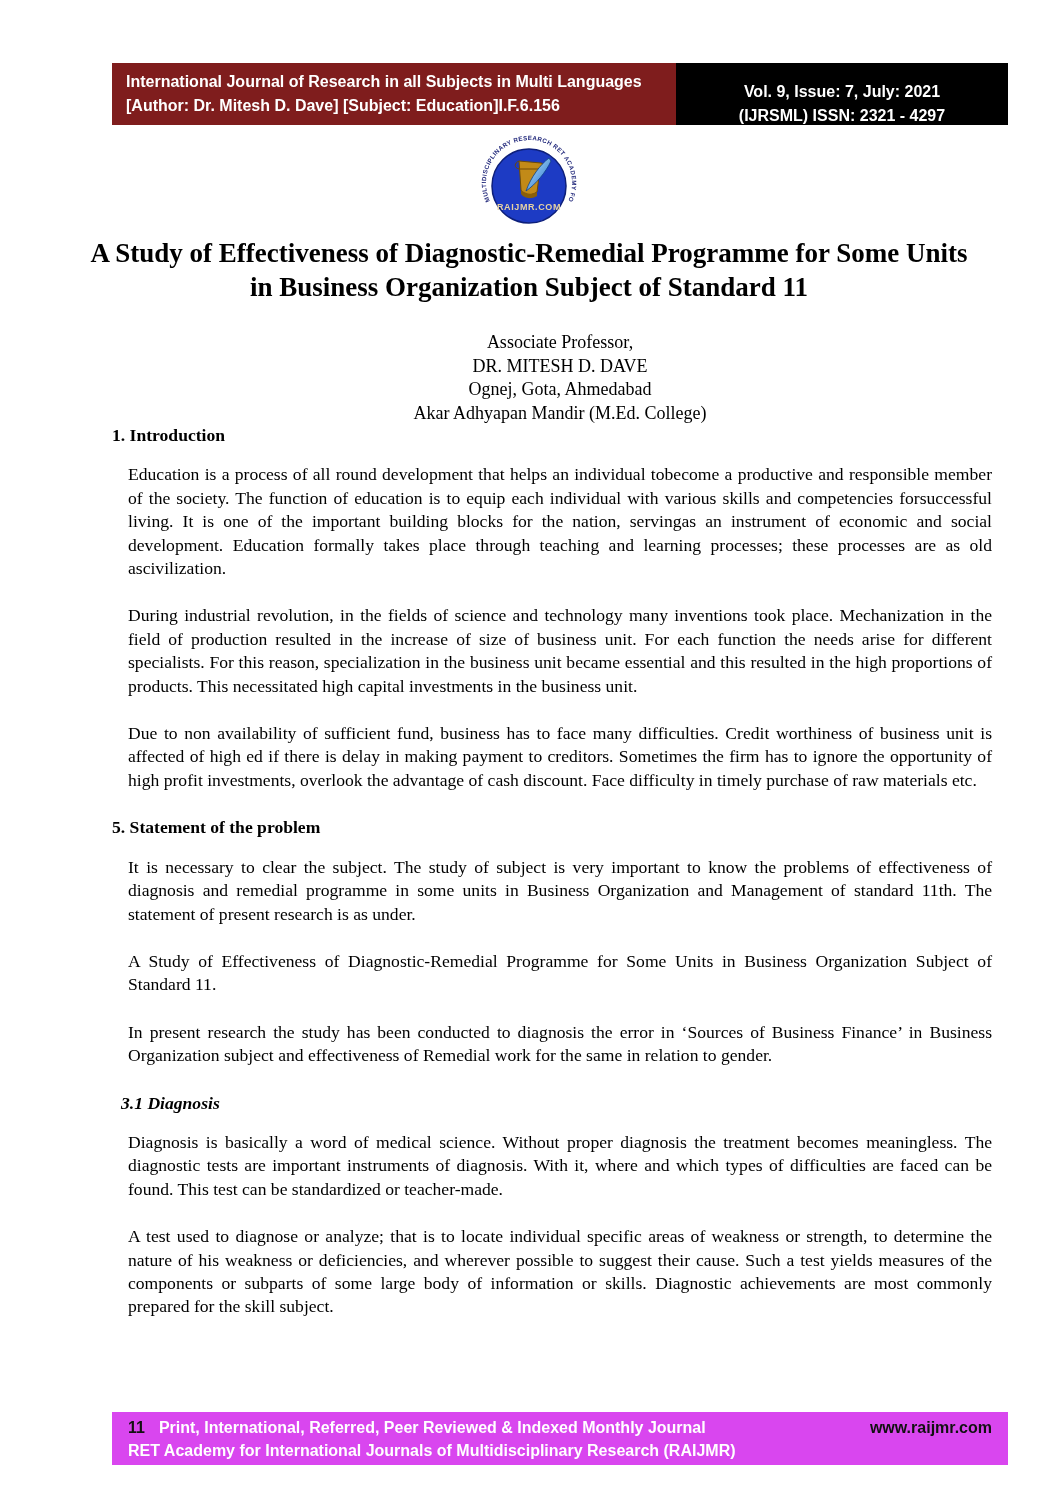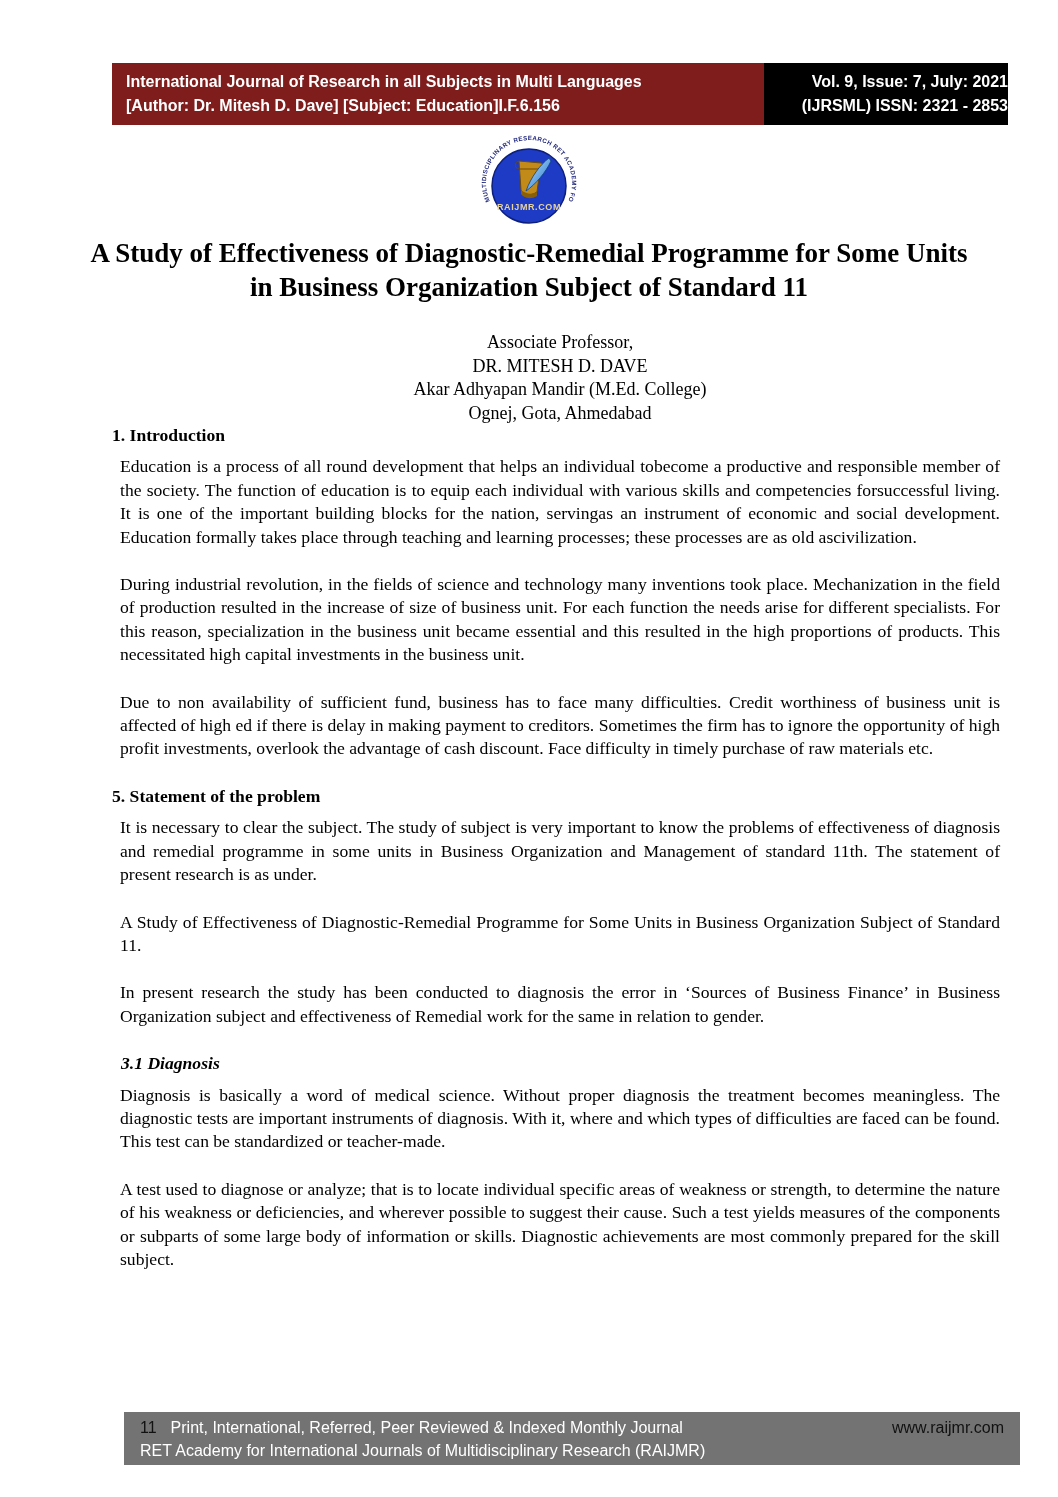--- a/index.html
+++ b/index.html
@@ -17,71 +17,71 @@
     display:flex;
     font-family:"Liberation Sans", sans-serif;
     font-weight:bold;font-size:16px;color:#fff;
   }
   .header-left{
     flex:1;background:#7f1d1d;
     padding:7px 0 0 14px;line-height:24px;
     box-sizing:border-box;
   }
   .header-right{
-    width:244px;background:#000000;
-    text-align:right;padding-top:7px;line-height:24px;
+    width:332px;background:#000000;
+    text-align:center;padding-top:17px;line-height:24px;
     box-sizing:border-box;
   }
   
   .logo{position:absolute;left:477px;top:134px;width:104px;height:100px;}
   
   .paper-title{
     position:absolute;left:80px;top:236px;width:898px;margin:0;
     text-align:center;font-size:27px;line-height:34px;font-weight:bold;
   }
   .author-block{
     position:absolute;left:112px;top:331px;width:896px;
     text-align:center;font-size:18px;line-height:23.5px;
   }
   
   .content{
     position:absolute;left:112px;top:424px;width:896px;
     font-size:17.6px;line-height:23.4px;text-align:justify;
   }
   .group{margin:0 0 24px 0;}
   .group:last-child{margin-bottom:0;}
-  .para{margin:8px;}
+  .para{margin:16px;}
   .heading{font-weight:bold;}
   .subheading{font-weight:bold;font-style:italic;margin-left:9px;}
   
   .footer-band{
-    position:absolute;left:124px;top:1412px;width:896px;height:53px;
-    background:#737373;
+    position:absolute;left:112px;top:1412px;width:896px;height:53px;
+    background:#d946ef;
     font-family:"Liberation Sans", sans-serif;
-    font-weight:normal;font-size:16px;color:#fff;
+    font-weight:bold;font-size:16px;color:#fff;
     padding:4px 16px;box-sizing:border-box;line-height:23px;
   }
   .footer-line1{display:flex;gap:14px;align-items:baseline;}
   .footer-page{color:#111111;}
   .footer-url{margin-left:auto;color:#111111;}
   .footer-line2{}
 </style>
 </head>
 <body>
 
 <div class="page">
 
   <div class="header-band">
     <div class="header-left">
       <div>International Journal of Research in all Subjects in Multi Languages</div>
       <div>[Author: Dr. Mitesh D. Dave] [Subject: Education]I.F.6.156</div>
     </div>
     <div class="header-right">
       <div>Vol. 9, Issue: 7, July: 2021</div>
-      <div>(IJRSML) ISSN: 2321 - 2853</div>
+      <div>(IJRSML) ISSN: 2321 - 4297</div>
     </div>
   </div>
 
   <div class="logo">
     <svg viewBox="0 0 104 100" width="104" height="100">
       <defs>
         <path id="ringpath" d="M 13,67.2 A 43,43 0 1 1 91,67.2"></path>
         <linearGradient id="feathergrad" x1="0" y1="0" x2="1" y2="1">
           <stop offset="0" stop-color="#bfeaf8"></stop>
           <stop offset="1" stop-color="#1b69d0"></stop>
@@ -99,22 +99,22 @@
       <path d="M72,24 C63,31 54,43 49,57 C59,50 69,38 74,27 Z" fill="url(#feathergrad)" stroke="#0d3f86" stroke-width="0.8"></path>
       <text x="52" y="76" text-anchor="middle" font-size="9" font-weight="bold" fill="#e6d3a3" font-family="Liberation Sans, sans-serif" letter-spacing="0.6">RAIJMR.COM</text>
     </svg>
   </div>
 
   <h1 class="paper-title">A Study of Effectiveness of Diagnostic-Remedial Programme for Some Units in Business Organization Subject of Standard 11</h1>
 
   <div class="author-block">
     <div>Associate Professor,</div>
     <div>DR. MITESH D. DAVE</div>
+    <div>Ognej, Gota, Ahmedabad</div>
     <div>Akar Adhyapan Mandir (M.Ed. College)</div>
-    <div>Ognej, Gota, Ahmedabad</div>
   </div>
 
   <div class="content">
 
     <div class="group">
       <div class="heading">1. Introduction</div>
       <p class="para">Education is a process of all round development that helps an individual tobecome a productive and responsible member of the society. The function of education is to equip each individual with various skills and competencies forsuccessful living. It is one of the important building blocks for the nation, servingas an instrument of economic and social development. Education formally takes place through teaching and learning processes; these processes are as old ascivilization.</p>
     </div>
 
     <div class="group">

